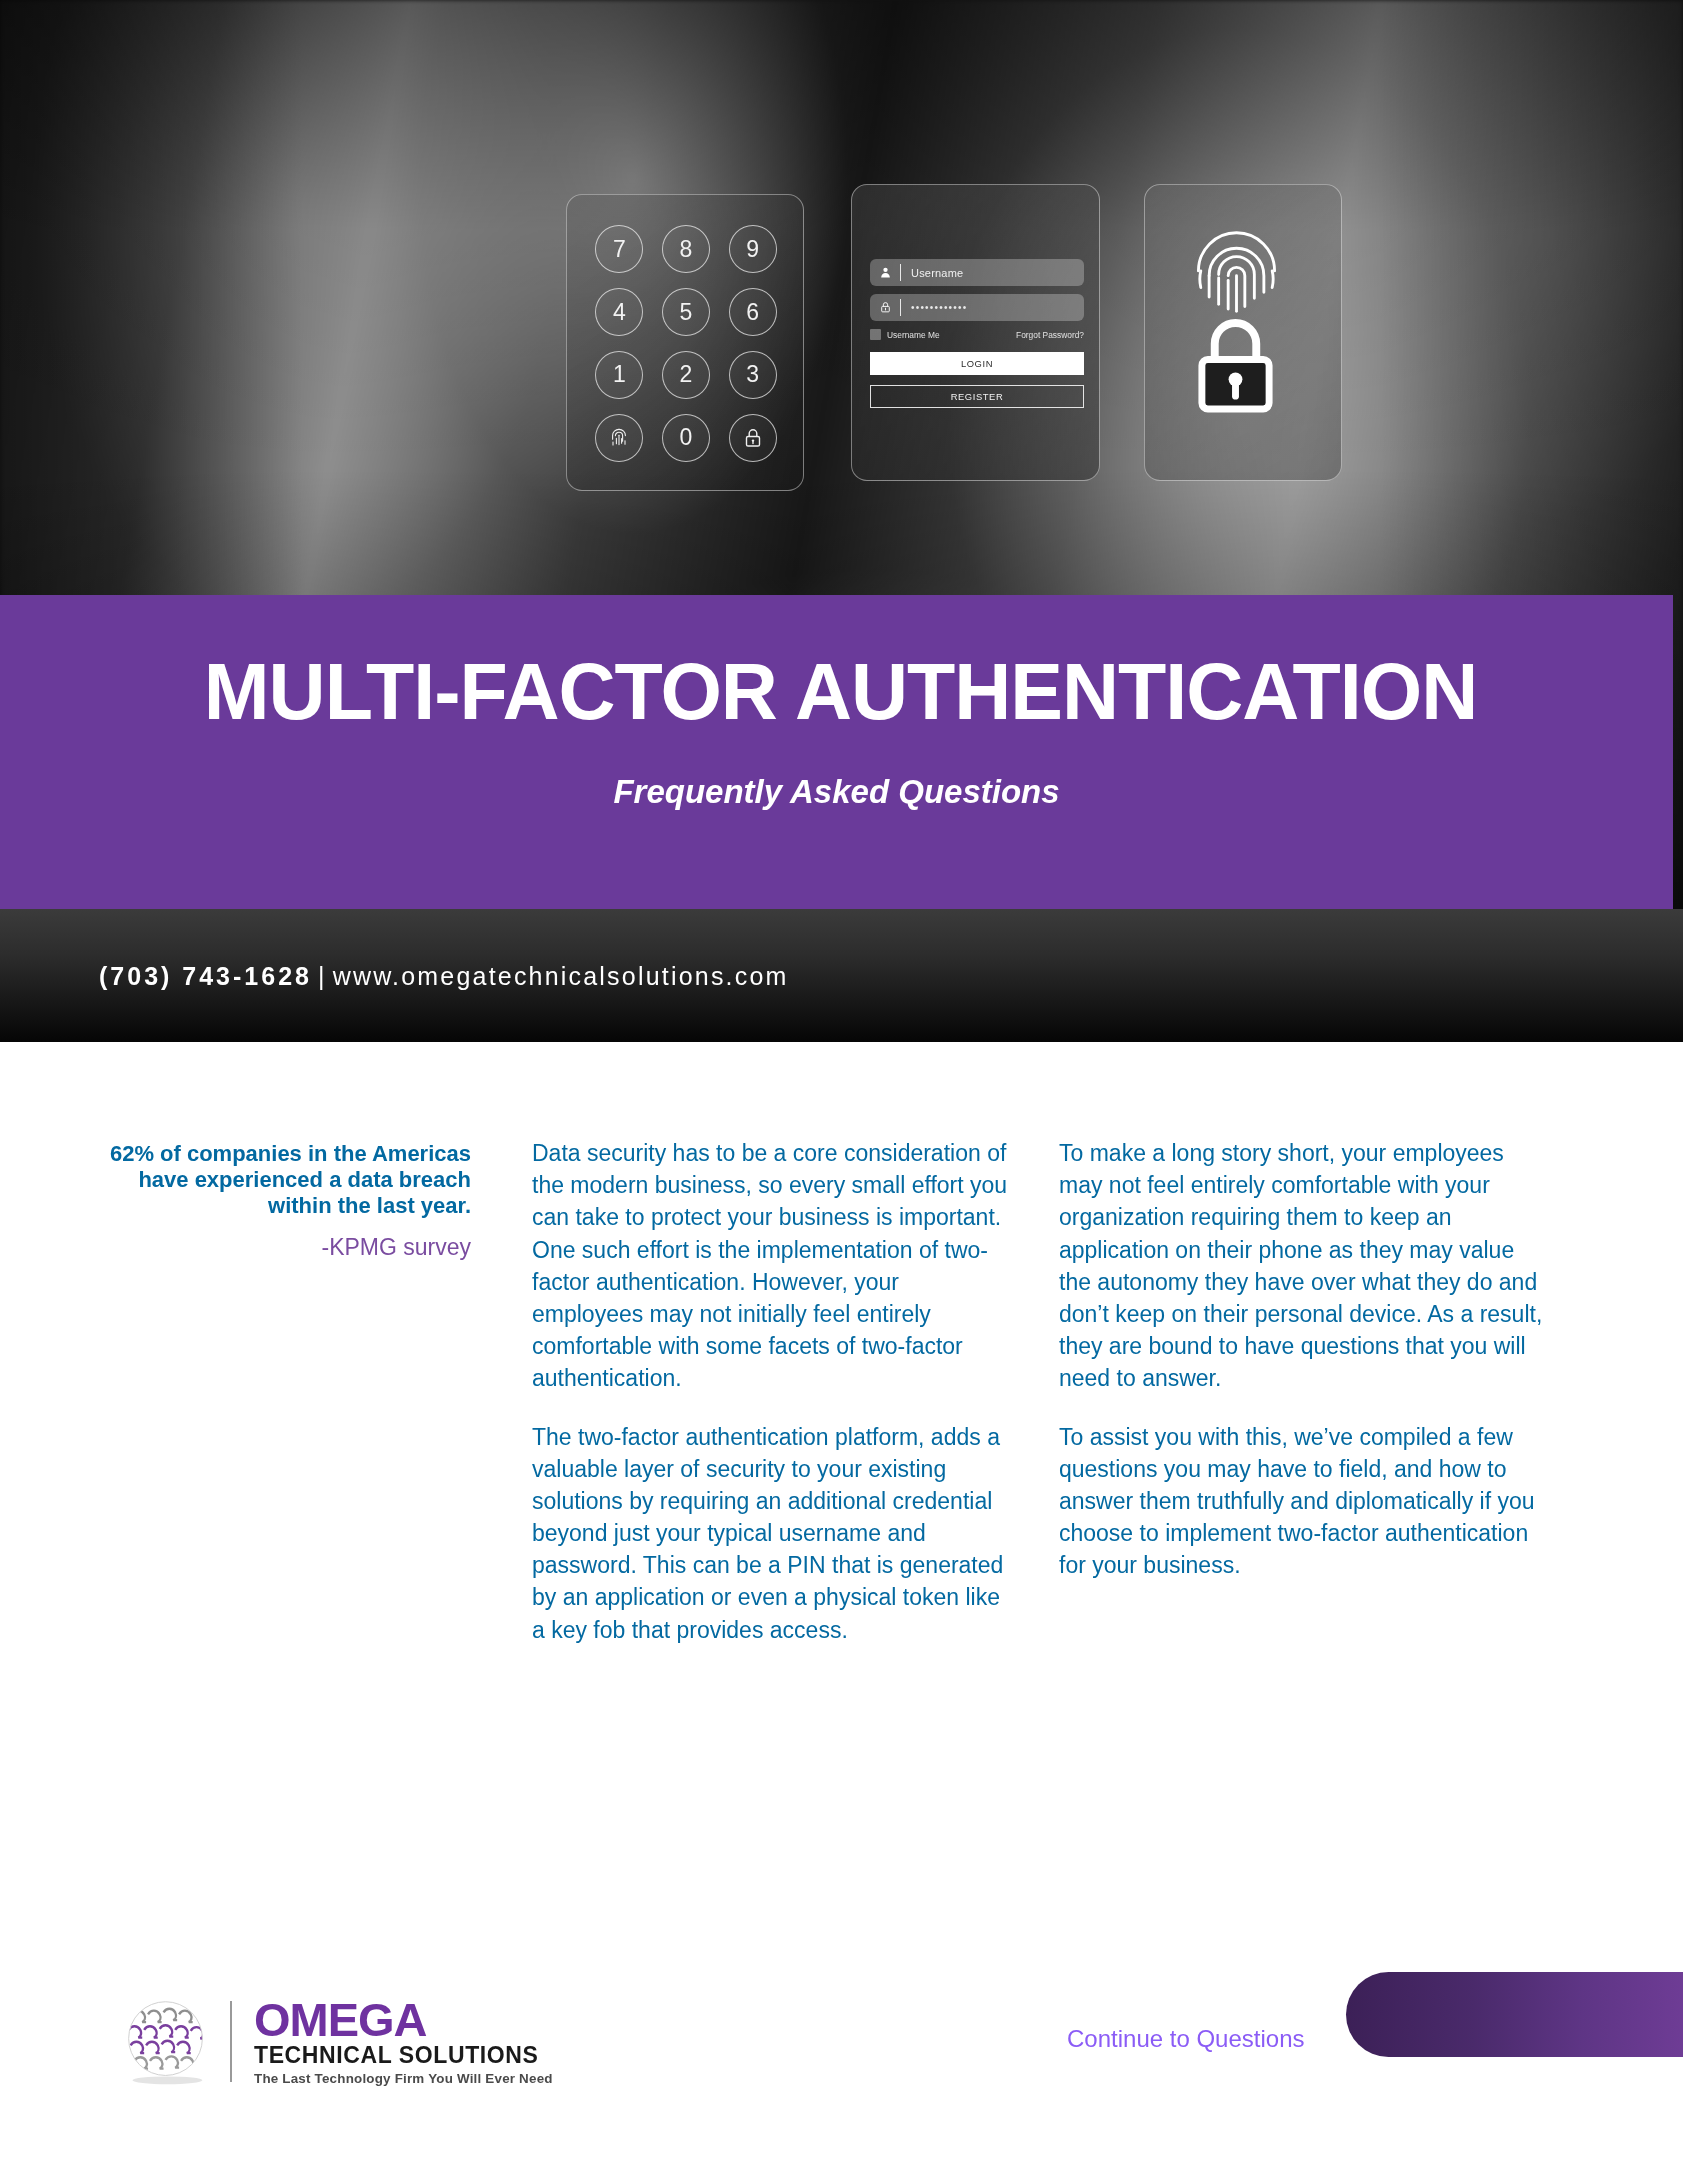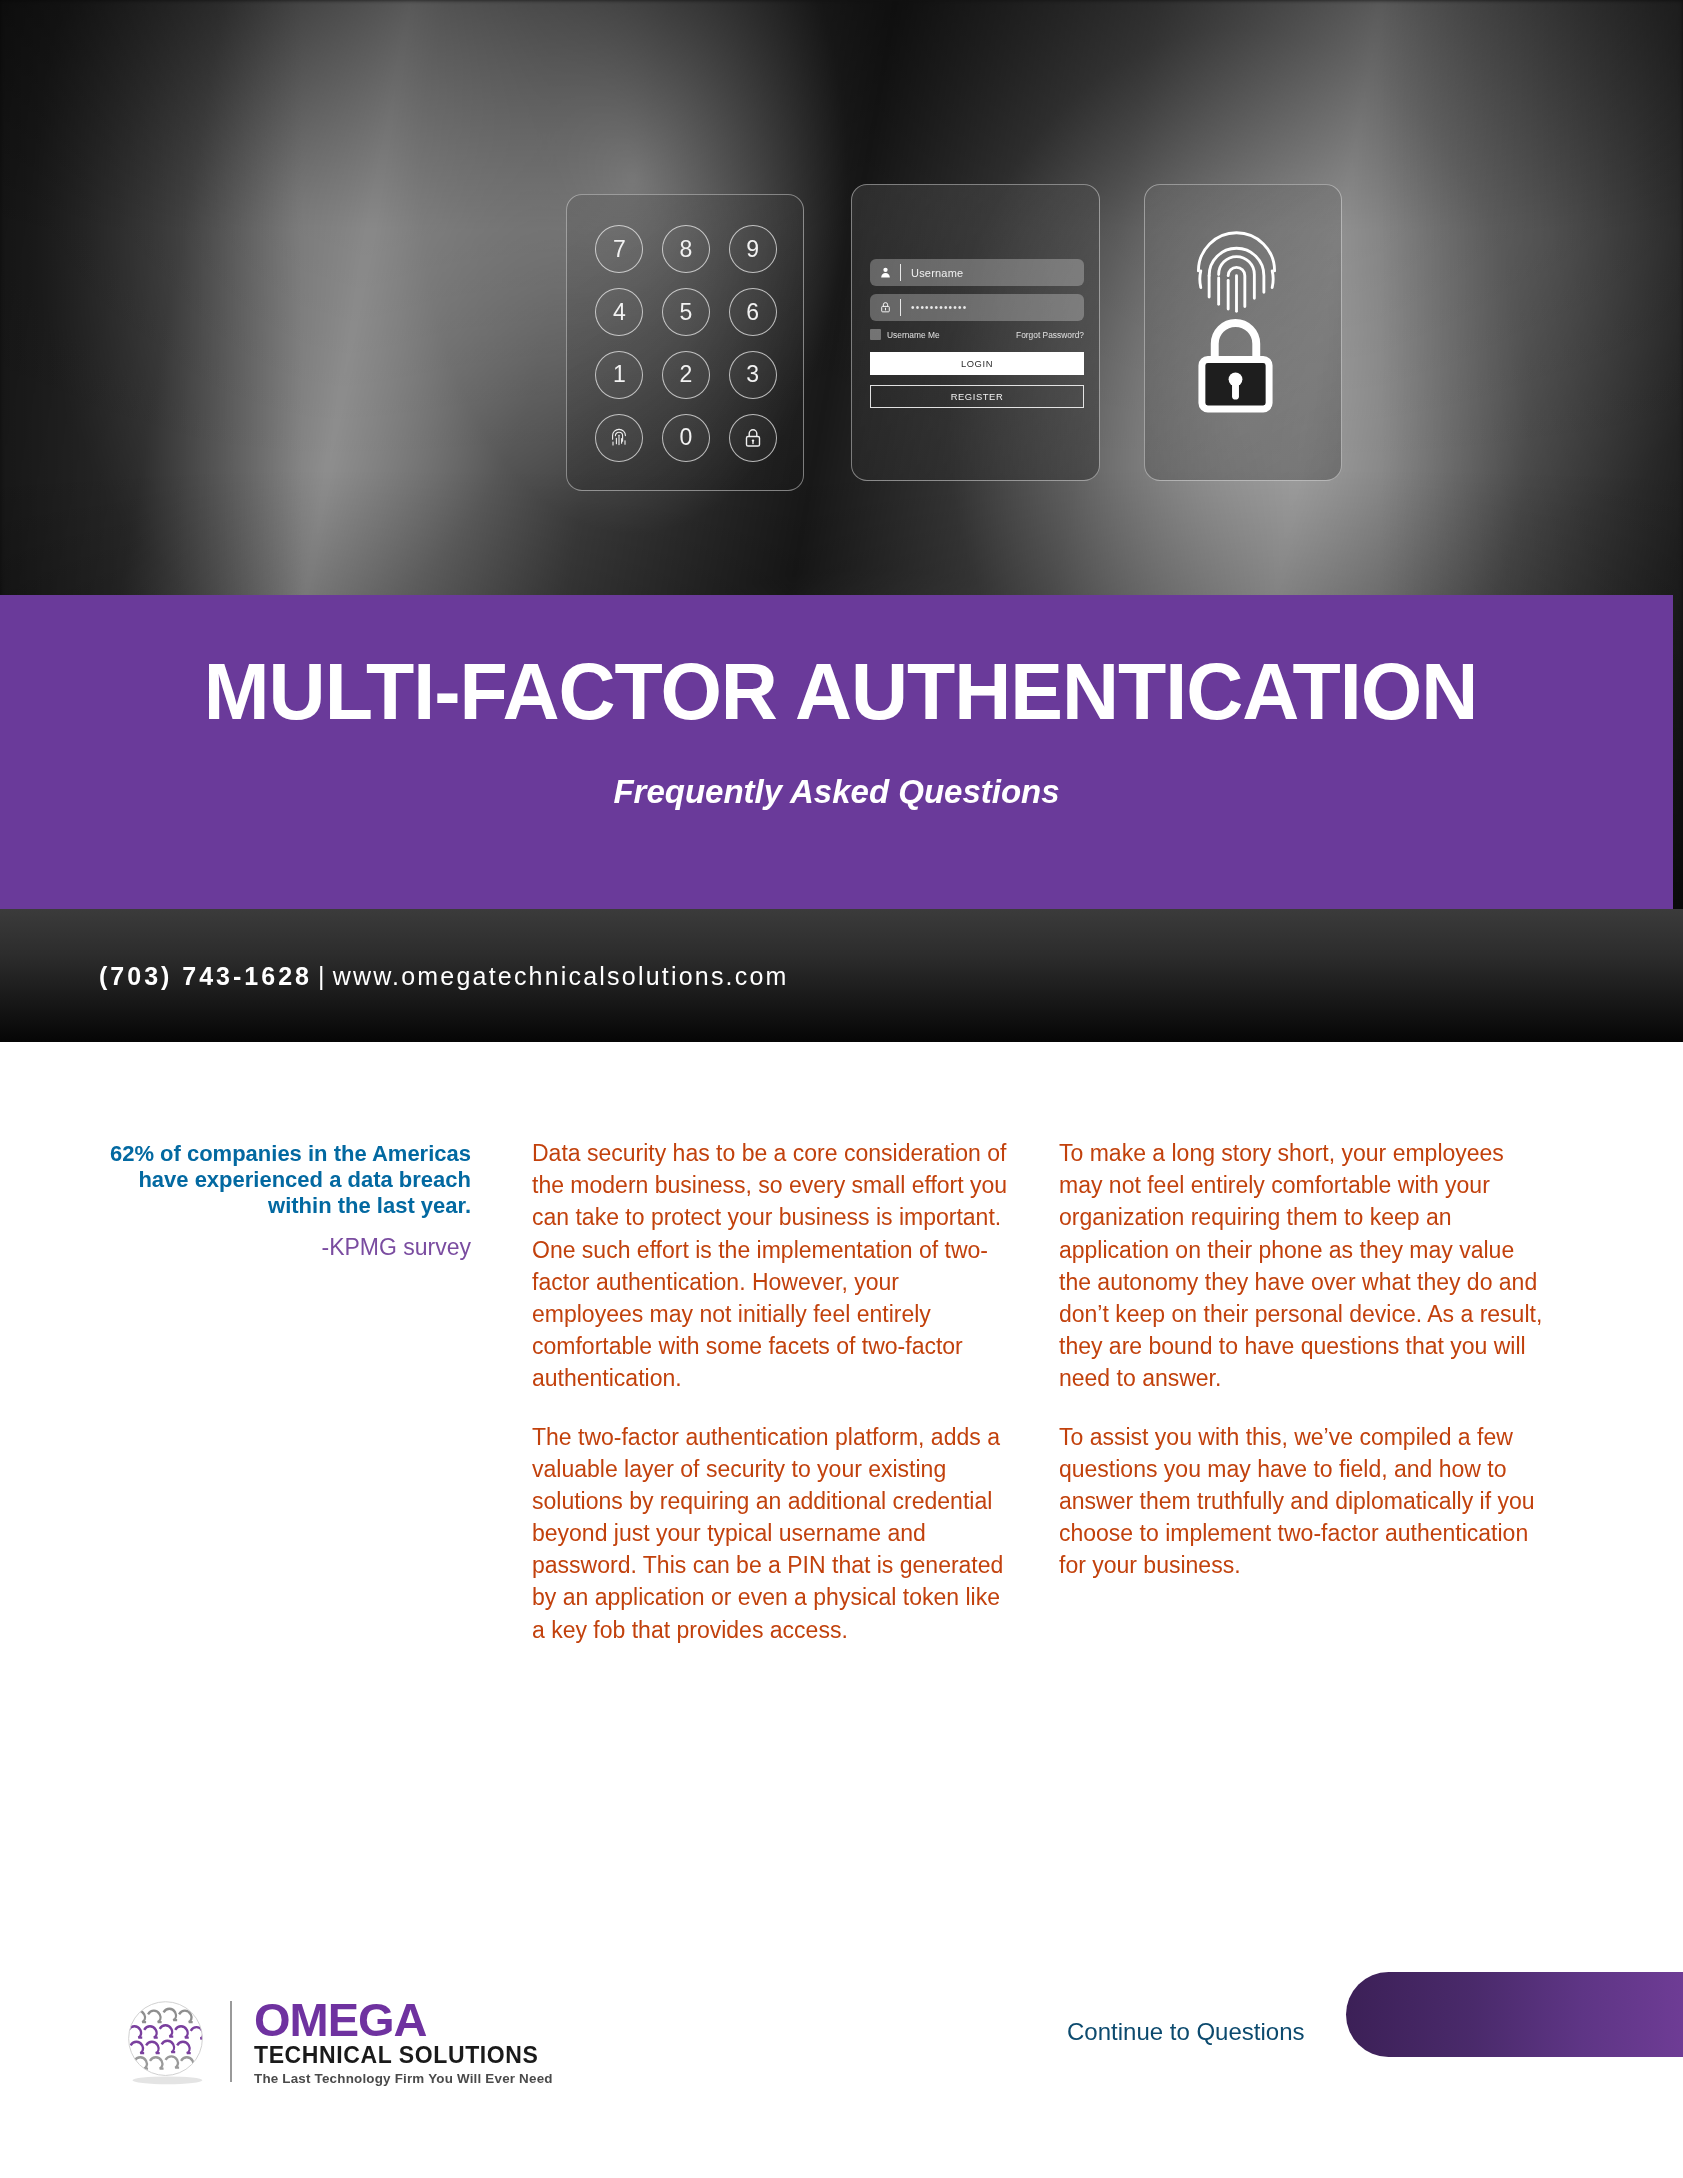--- a/index.html
+++ b/index.html
@@ -218,21 +218,21 @@
     font-size: 23px;
     font-style: normal;
     font-weight: normal;
   }
 
   .col {
     position: absolute;
     top: 95px;
     font-size: 23px;
     line-height: 1.40;
-    color: #c2410c;
+    color: #0369a1;
     font-family: "Liberation Sans", sans-serif;
   }
   .col-mid { left: 532px; width: 477px; }
   .col-right { left: 1059px; width: 485px; }
   .col p { margin: 0 0 26px 0; }
 
   
   .footer {
     position: absolute;
     left: 0; top: 1921px;
@@ -272,22 +272,22 @@
     color: #4a4a4a;
     font-size: 13.4px;
     font-weight: bold;
     letter-spacing: 0.2px;
     margin-top: 2px;
     font-family: "Liberation Sans", sans-serif;
   }
 
   .continue-link {
     position: absolute;
-    left: 1067px; top: 97px;
-    color: #0c4a6e;
+    left: 1067px; top: 104px;
+    color: #8b5cf6;
     font-size: 24px;
     white-space: nowrap;
   }
   .cta-pill {
     position: absolute;
     left: 1346px; top: 51px;
     width: 337px; height: 85px;
     border-radius: 43px 0 0 43px;
     background: linear-gradient(90deg, #3C2057 0%, #4A2A6B 38%, #5E3585 70%, #6E3C95 100%);
   }

